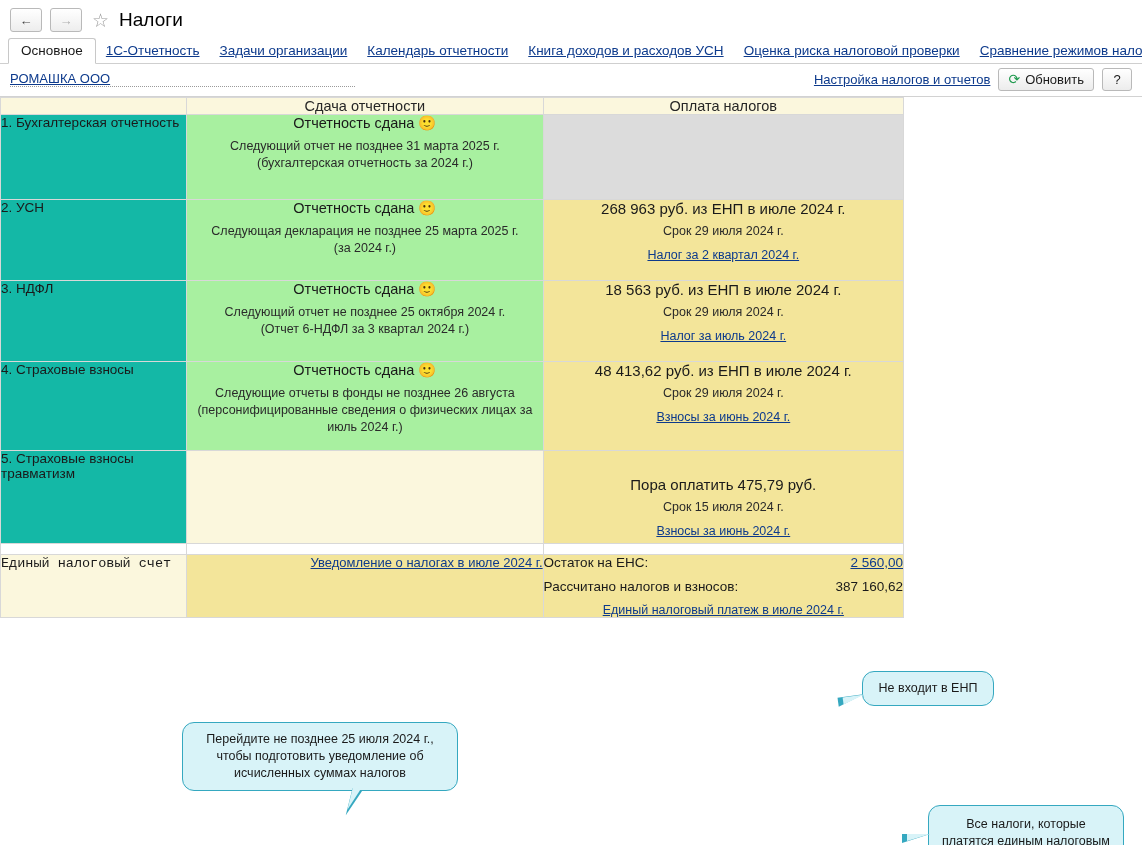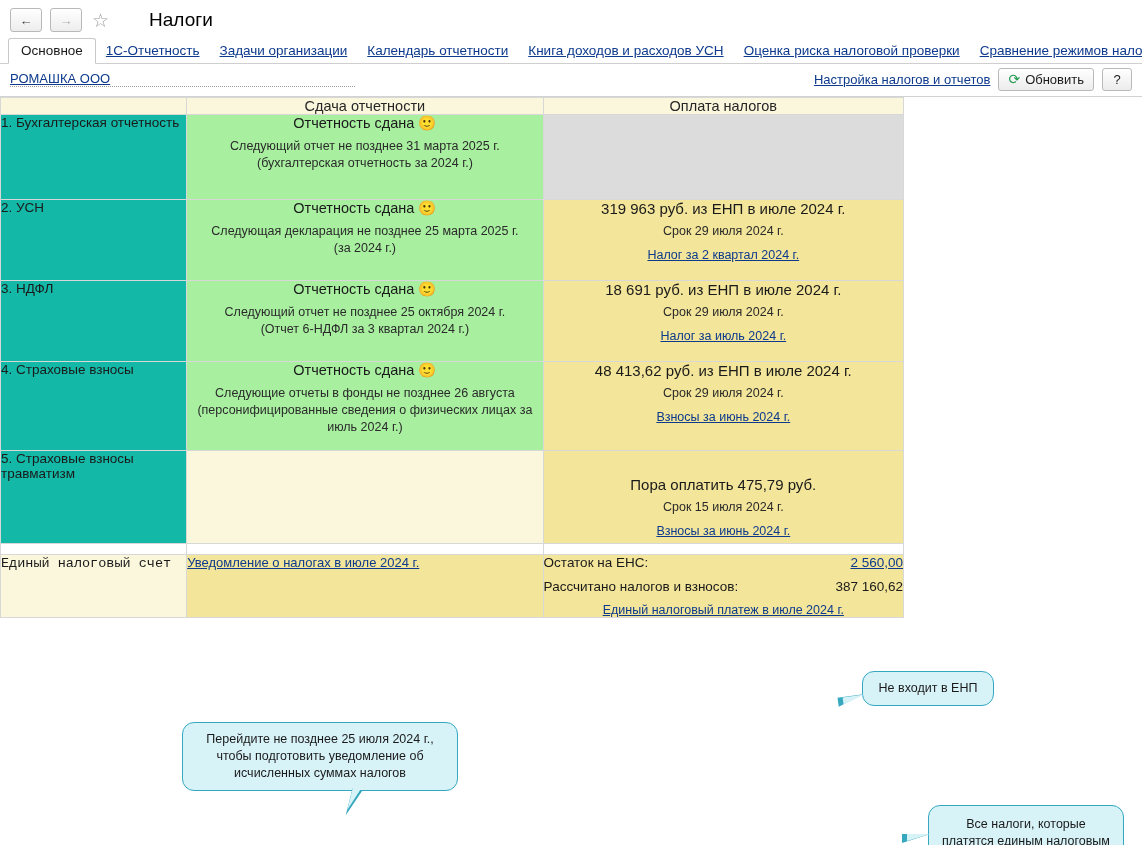--- a/index.html
+++ b/index.html
@@ -42,21 +42,20 @@
   .star {
     color: #9a9a9a;
     font-size: 19px;
     line-height: 1;
     margin-left: 2px;
     margin-right: 2px;
   }
   .page-title {
     font-size: 19px;
     color: #000;
-    margin-left: 30px;
   }
 
   
   .tabs {
     display: flex;
     align-items: flex-end;
     gap: 0;
     padding: 0 8px;
     height: 26px;
     border-bottom: 1px solid #cfcfcf;
@@ -200,21 +199,21 @@
   
   .ens-name {
     background: #fbf7dd;
     padding: 14px 8px 10px 10px;
     font-size: 13.5px;
     line-height: 1.35;
     font-family: Liberation Mono, monospace;
   }
   .ens-mid {
     background: #f3e59a;
-    text-align: left;
+    text-align: right;
     padding: 28px 10px 18px 10px;
   }
   .ens-right {
     background: #f3e59a;
     padding: 12px 12px 12px 10px;
     font-size: 13.5px;
   }
   .ens-line {
     display: flex;
     justify-content: space-between;
@@ -368,38 +367,38 @@
         <td class="rowname">2. УСН</td>
         <td class="cell green" style="height:80px">
           <div class="cell-title">
             <span>Отчетность сдана</span>
             <span class="smiley">🙂</span>
           </div>
           <div class="cell-sub" style="white-space:pre-line">Следующая декларация не позднее 25 марта 2025 г.
 (за 2024 г.)</div>
         </td>
         <td class="cell yellow">
-          <div class="cell-title amount">319 963 руб. из ЕНП в июле 2024 г.</div>
+          <div class="cell-title amount">268 963 руб. из ЕНП в июле 2024 г.</div>
           <div class="cell-sub">Срок 29 июля 2024 г.</div>
           <a class="cell-link" href="#">Налог за 2 квартал 2024 г.</a>
         </td>
       </tr>
 
       <tr>
         <td class="rowname">3. НДФЛ</td>
         <td class="cell green" style="height:80px">
           <div class="cell-title">
             <span>Отчетность сдана</span>
             <span class="smiley">🙂</span>
           </div>
           <div class="cell-sub" style="white-space:pre-line">Следующий отчет не позднее 25 октября 2024 г.
 (Отчет 6-НДФЛ за 3 квартал 2024 г.)</div>
         </td>
         <td class="cell yellow">
-          <div class="cell-title amount">18 691 руб. из ЕНП в июле 2024 г.</div>
+          <div class="cell-title amount">18 563 руб. из ЕНП в июле 2024 г.</div>
           <div class="cell-sub">Срок 29 июля 2024 г.</div>
           <a class="cell-link" href="#">Налог за июль 2024 г.</a>
         </td>
       </tr>
 
       <tr>
         <td class="rowname">4. Страховые взносы</td>
         <td class="cell green" style="height:88px">
           <div class="cell-title">
             <span>Отчетность сдана</span>

